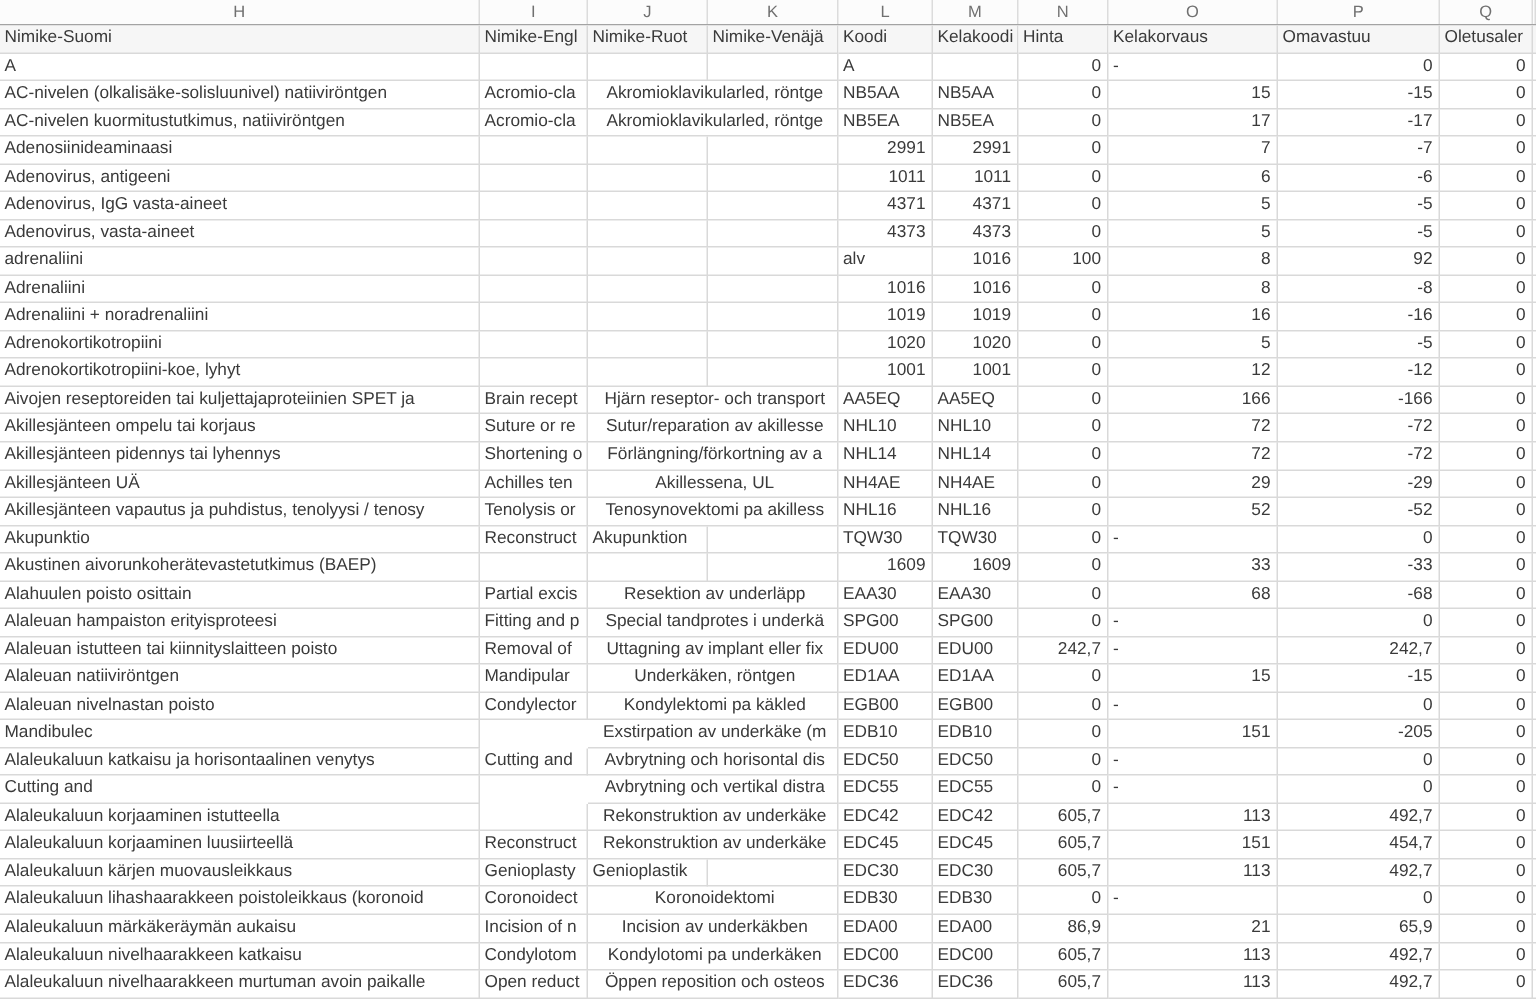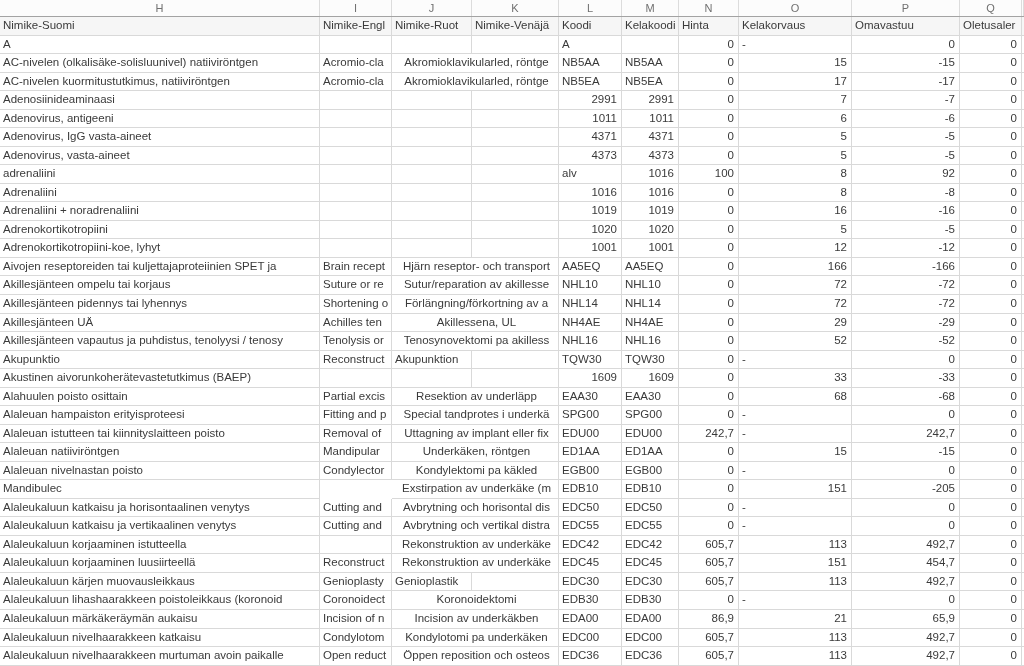--- a/index.html
+++ b/index.html
@@ -385,21 +385,20 @@
         <div class="cell merged">Avbrytning och horisontal dis</div>
         <div class="cell">EDC50</div>
         <div class="cell">EDC50</div>
         <div class="cell num">0</div>
         <div class="cell">-</div>
         <div class="cell num">0</div>
         <div class="cell num">0</div>
         <div class="cell filler"></div>
       </div>
       <div class="row">
-        <div class="cell">Alaleukaluun katkaisu ja vertikaalinen venytys</div>
         <div class="cell">Cutting and</div>
         <div class="cell merged">Avbrytning och vertikal distra</div>
         <div class="cell">EDC55</div>
         <div class="cell">EDC55</div>
         <div class="cell num">0</div>
         <div class="cell">-</div>
         <div class="cell num">0</div>
         <div class="cell num">0</div>
         <div class="cell filler"></div>
       </div>

